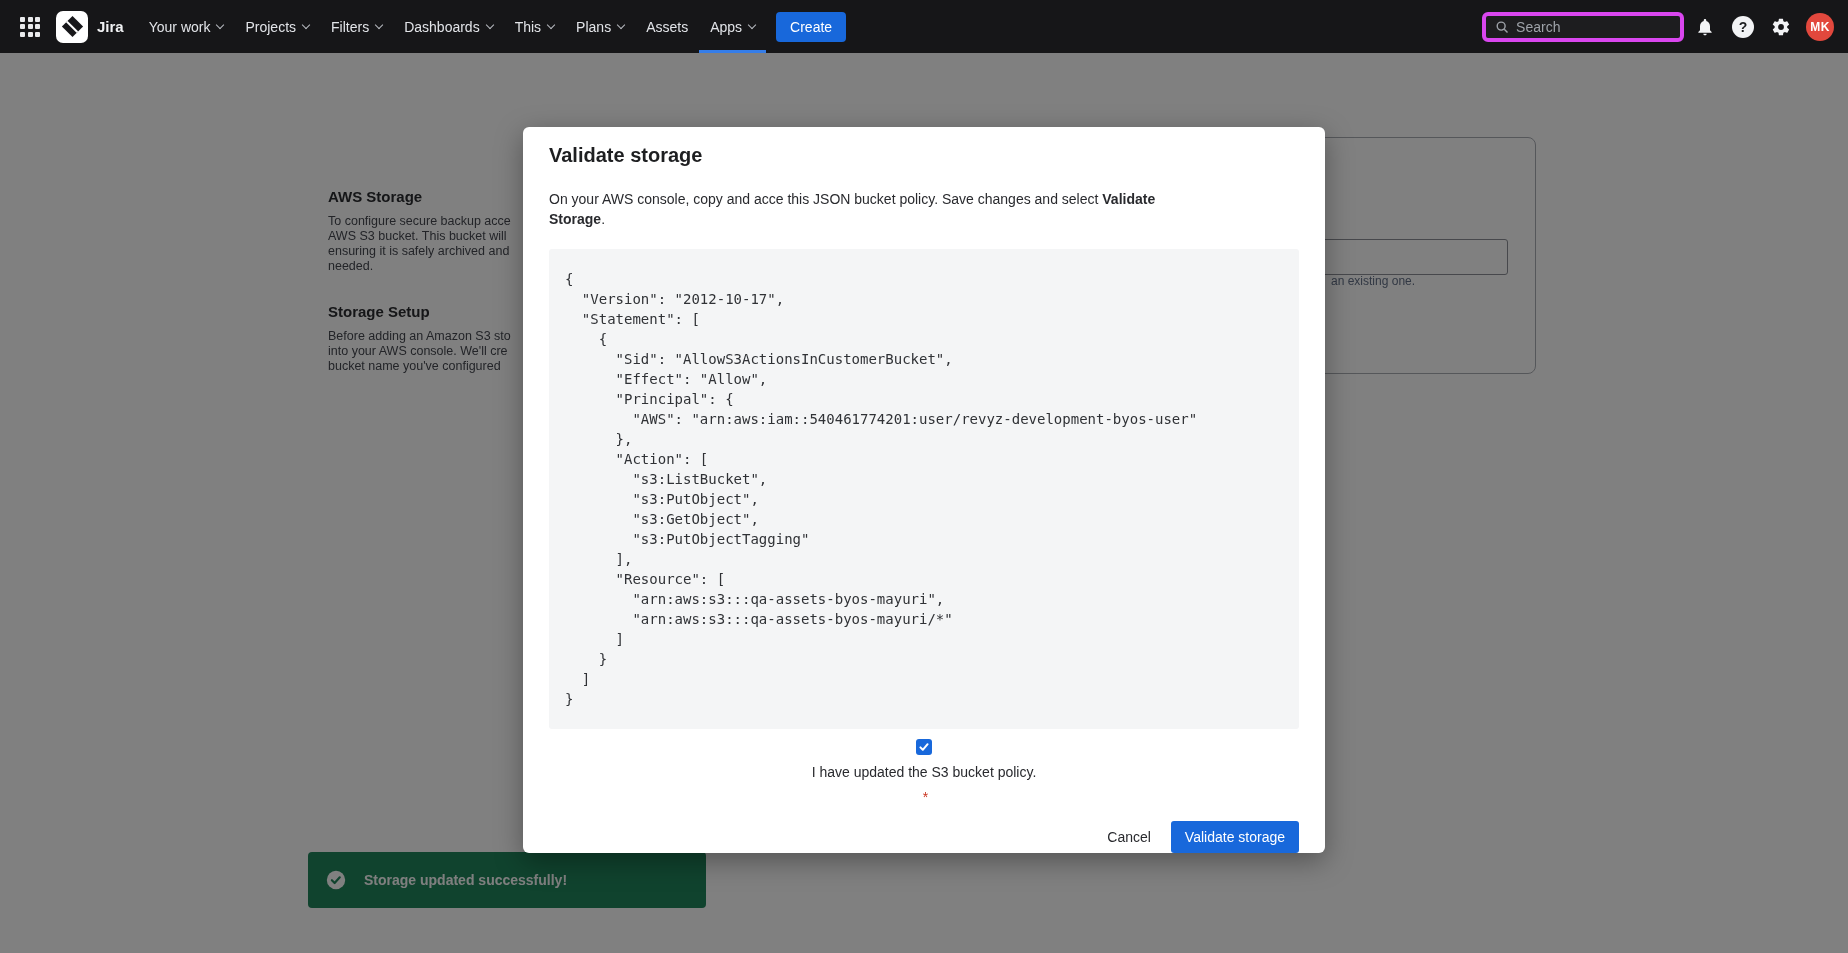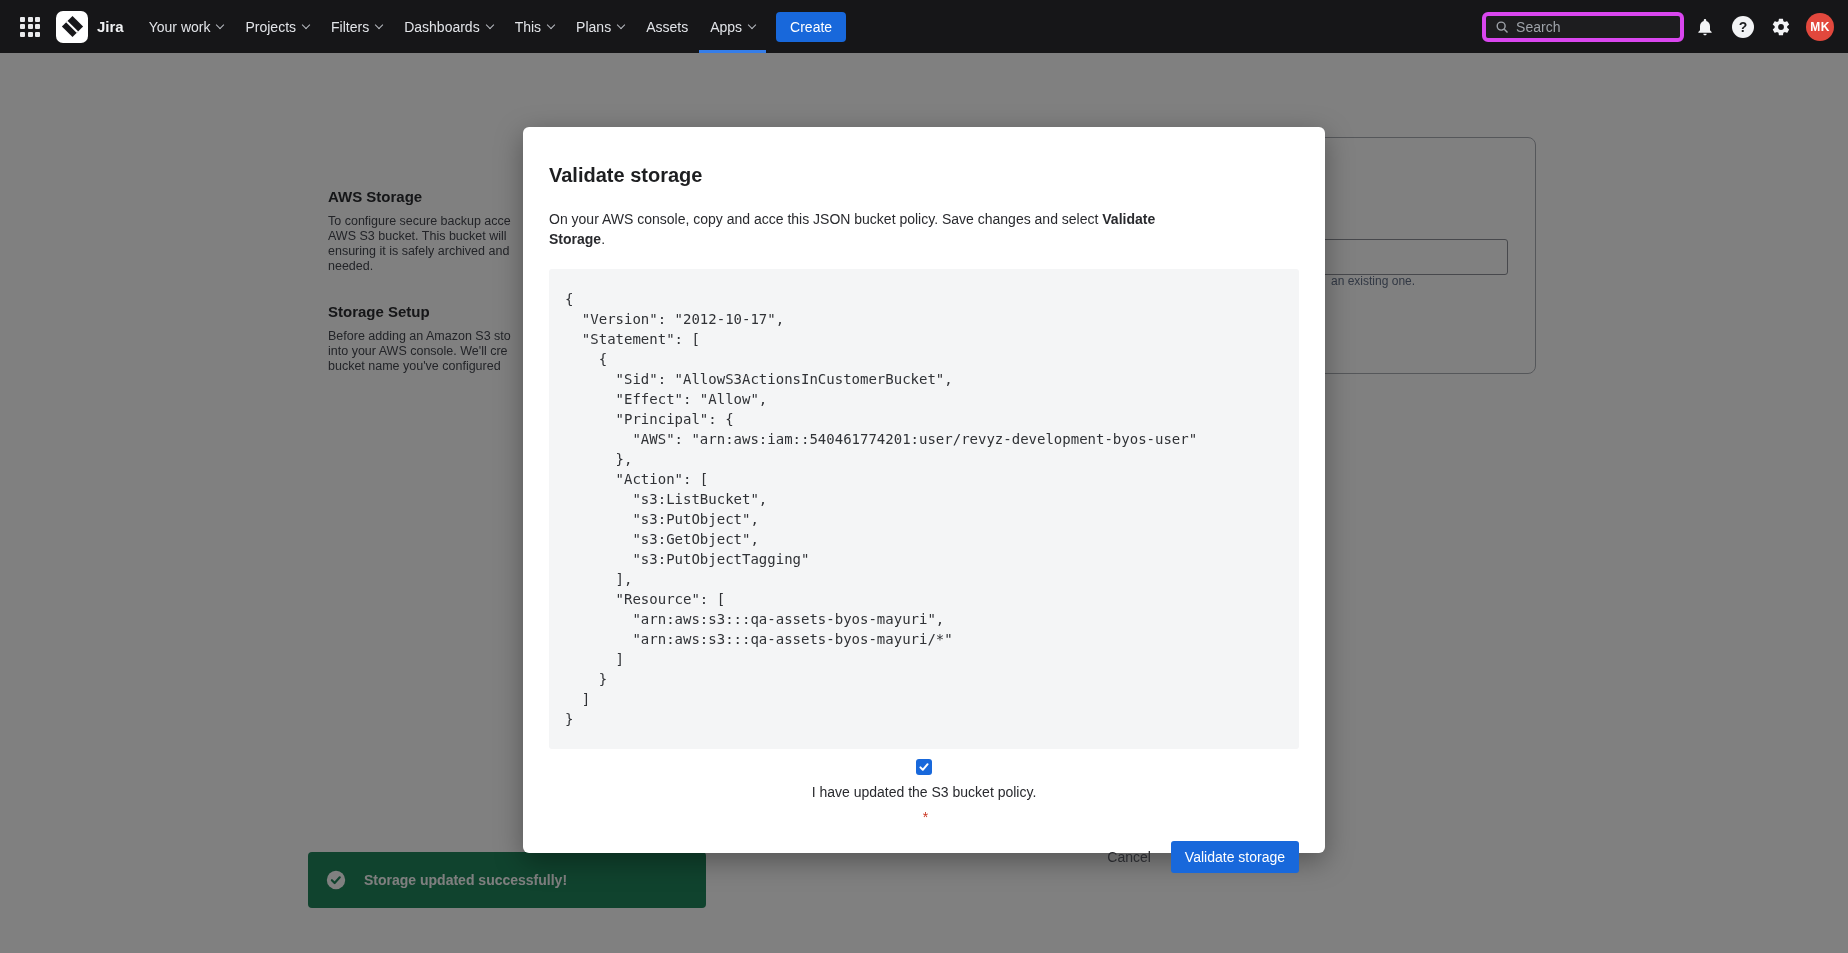--- a/index.html
+++ b/index.html
@@ -84,21 +84,21 @@
   }
   .toast .msg { color:#FDFDFD; font-size:14px; font-weight:600; }
 
   
   .backdrop { position:absolute; left:0; right:0; top:53px; bottom:0; background:rgba(2,2,2,0.5); z-index:10; }
 
   
   .modal {
     position:absolute; left:523px; top:127px; width:802px; height:726px; z-index:20;
     background:#ffffff; border-radius:6px; box-shadow:0 8px 28px rgba(0,0,0,0.35);
-    padding:36px 26px 30px 26px;
+    padding:16px 26px 30px 26px;
   }
   .modal-title { font-size:20px; font-weight:600; color:#1E1F21; line-height:24px; }
   .modal-body { margin-top:22px; font-size:14px; line-height:20px; color:#292A2E; max-width:640px; }
   .modal-body b { font-weight:700; }
   .code-block {
     margin-top:20px; background:#F4F5F6; border-radius:3px; padding:20px 16px; height:480px; overflow:hidden;
   }
   .code-block pre {
     font-family:"DejaVu Sans Mono", monospace; font-size:14px; line-height:20px; color:#303236; white-space:pre;
   }

